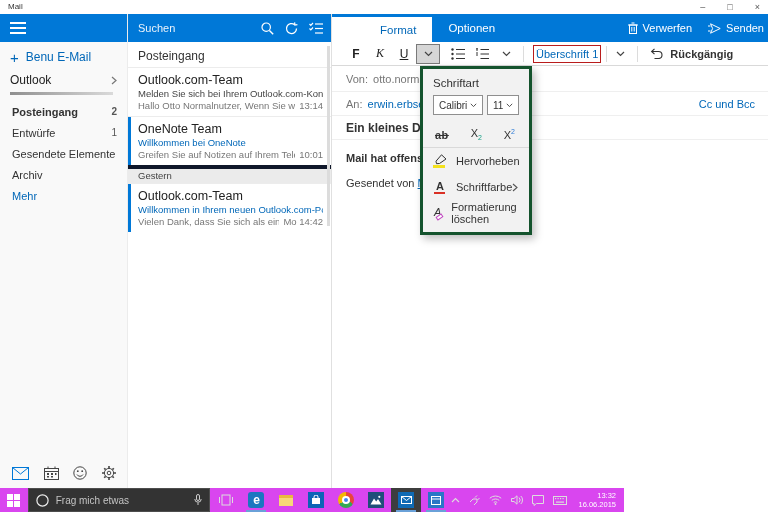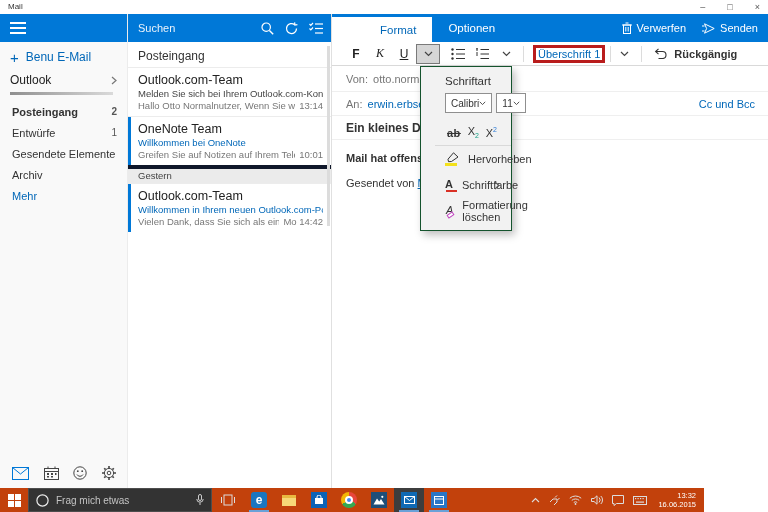--- a/index.html
+++ b/index.html
@@ -41,65 +41,65 @@
   .msg-preview { flex:1; white-space:nowrap; overflow:hidden; margin-right:4px; }
   .msg-time { white-space:nowrap; }
   .day-sep { background:#ebebeb; border-top:4px solid #0f172a; font-size:9.5px; color:#444; padding:1px 0 2px 10px; }
   .ml-scroll { position:absolute; right:1px; top:32px; width:3px; height:180px; background:#dcdcdc; }
 
   
   .rightpane { position:absolute; left:332px; top:14px; width:436px; height:474px; background:#fff; }
   .ribbon { height:28px; background:#0078d7; display:flex; align-items:stretch; color:#fff; font-size:11.5px; }
   .rtab { display:flex; align-items:center; padding:0 16px; }
   .rtab.active { background:#fff; color:#0067b8; margin-top:3px; height:25px;padding-left:48px; }
-  .ribbon-right { margin-left:auto; display:flex; align-items:center; gap:16px; padding-right:10px; }
+  .ribbon-right { margin-left:auto; display:flex; align-items:center; gap:16px; padding-right:4px; }
   .rbtn { display:flex; align-items:center; gap:5px; font-size:11px; }
   .fmtbar { height:24px; border-bottom:1px solid #d9d9d9; display:flex; align-items:center; padding-left:12px; font-size:12px; color:#222; }
   .fbtn { width:24px; height:20px; display:flex; align-items:center; justify-content:center; }
   .fb-b { font-weight:bold; } .fb-i { font-style:italic; font-family:"Liberation Serif",serif; } .fb-u { text-decoration:underline; }
   .fbtn.pressed { background:#d6d6d6; border:1px solid #7a7a7a; }
   .vsep { width:1px; height:16px; background:#dcdcdc; margin:0 5px; }
-  .style-box { min-width:68px; height:18px; border:3px solid #b91c1c; background:#fff; color:#0067b8; font-size:11px; display:flex; align-items:center; padding:0 2px; margin-left:4px; }
+  .style-box { min-width:68px; height:18px; border:1px solid #b91c1c; background:#fff; color:#0067b8; font-size:11px; display:flex; align-items:center; padding:0 2px; margin-left:4px; }
   .undo { display:flex; align-items:center; gap:7px; font-size:11px; color:#333; margin-left:6px;font-weight:bold; }
 
   .crow { display:flex; align-items:center; padding-left:14px; font-size:11px; border-bottom:1px solid #efefef; position:relative; }
   .row-von { height:26px; color:#767676; }
   .row-an { height:24px; color:#767676; }
   .row-an .to-val { color:#0067b8; margin-left:5px; }
   .row-von .from-val { margin-left:5px; }
   .ccbcc { position:absolute; right:13px; color:#0067b8; }
   .row-subj { height:24px; font-size:12px; font-weight:bold; color:#333; }
   .bodyarea { padding:12px 14px 0 14px; font-size:11px; color:#333; }
   .body-l1 { font-weight:bold; }
   .body-l2 { margin-top:13px; }
   .body-l2 .maillink { color:#0067b8; text-decoration:underline; }
 
   
-  .ddpanel { position:absolute; left:88px; top:52px; width:92px; background:#f2f2f2; border:1px solid #14532d; box-shadow:3px 4px 8px rgba(0,0,0,.25); padding:8px 10px 6px 24px; z-index:9; }
+  .ddpanel { position:absolute; left:88px; top:52px; width:112px; background:#f2f2f2; border:3px solid #14532d; box-shadow:3px 4px 8px rgba(0,0,0,.25); padding:8px 10px 6px 10px; z-index:9; }
   .dd-title { font-size:11.5px; color:#333; }
   .dd-selects { display:flex; gap:4px; margin-top:6px; }
   .dd-select { background:#fff; border:1px solid #8f8f8f; height:20px; display:flex; align-items:center; justify-content:space-between; padding:0 5px; font-size:10px; color:#333; }
   .dd-font { flex:1; } .dd-size { width:32px; }
   .dd-glyphs { display:flex; align-items:flex-end; justify-content:space-between; margin:10px 4px 6px 2px; font-size:11px; color:#333; height:16px; }
   .g-strike { text-decoration:line-through; font-weight:bold; letter-spacing:.5px; }
   .g-base { font-size:11px; }
   .g-sub { font-size:7px; color:#159f85; vertical-align:-3px; }
   .g-sup { font-size:7px; color:#2e7cd6; vertical-align:5px; }
   .dd-hr { height:1px; background:#d9d9d9; margin:0 -10px; }
   .dd-item { display:flex; align-items:center; gap:9px; height:26px; font-size:11px; color:#333; position:relative; }
   .ico-hl { position:relative; width:14px; height:14px; }
   .ico-hl .bar { position:absolute; left:0; bottom:0; width:12px; height:3px; background:#f3e11c; }
   .ico-fc { width:14px; height:14px; text-align:center; font-size:11px; font-weight:bold; color:#333; position:relative; line-height:12px; }
   .ico-fc .bar { position:absolute; left:1px; bottom:0; width:11px; height:2.5px; background:#d93025; }
   .ico-clear { width:14px; height:14px; position:relative; font-size:11px; font-style:italic; line-height:13px; padding-left:1px; }
   .ico-clear .eraser { position:absolute; right:-1px; bottom:1px; width:7px; height:4px; background:#fff; border:1px solid #c04ac0; transform:rotate(-35deg); }
   .dd-chevR { position:absolute; right:1px; }
 
   
-  .taskbar { position:absolute; left:0; top:488px; width:704px; height:24px; background:#c2410c; display:flex; align-items:center; }
+  .taskbar { position:absolute; left:0; top:488px; width:624px; height:24px; background:#d946ef; display:flex; align-items:center; }
   .tb-start { width:28px; height:24px; display:flex; align-items:center; justify-content:center; }
   .tb-search { width:184px; height:24px; background:#333; border:1px solid #4d4d4d; display:flex; align-items:center; gap:7px; padding:0 7px; font-size:10px; color:#c4c4c4; }
   .tb-search span { flex:1; }
   .tb-taskview { width:28px; height:24px; display:flex; align-items:center; justify-content:center; margin-left:2px; }
   .tb-apps { display:flex; margin-left:2px; height:24px; }
   .tb-app { width:30px; height:24px; display:flex; align-items:center; justify-content:center; position:relative; }
   .tb-app.running::after { content:""; position:absolute; left:5px; right:5px; bottom:0; height:2px; background:#6aa1d8; }
   .tb-app.focused { background:#3d3d3d; }
   .tile { width:16px; height:16px; display:flex; align-items:center; justify-content:center; color:#fff; }
   .t-edge { background:#1b76c0; border-radius:3px; font-size:12px; font-weight:bold; line-height:1; }

